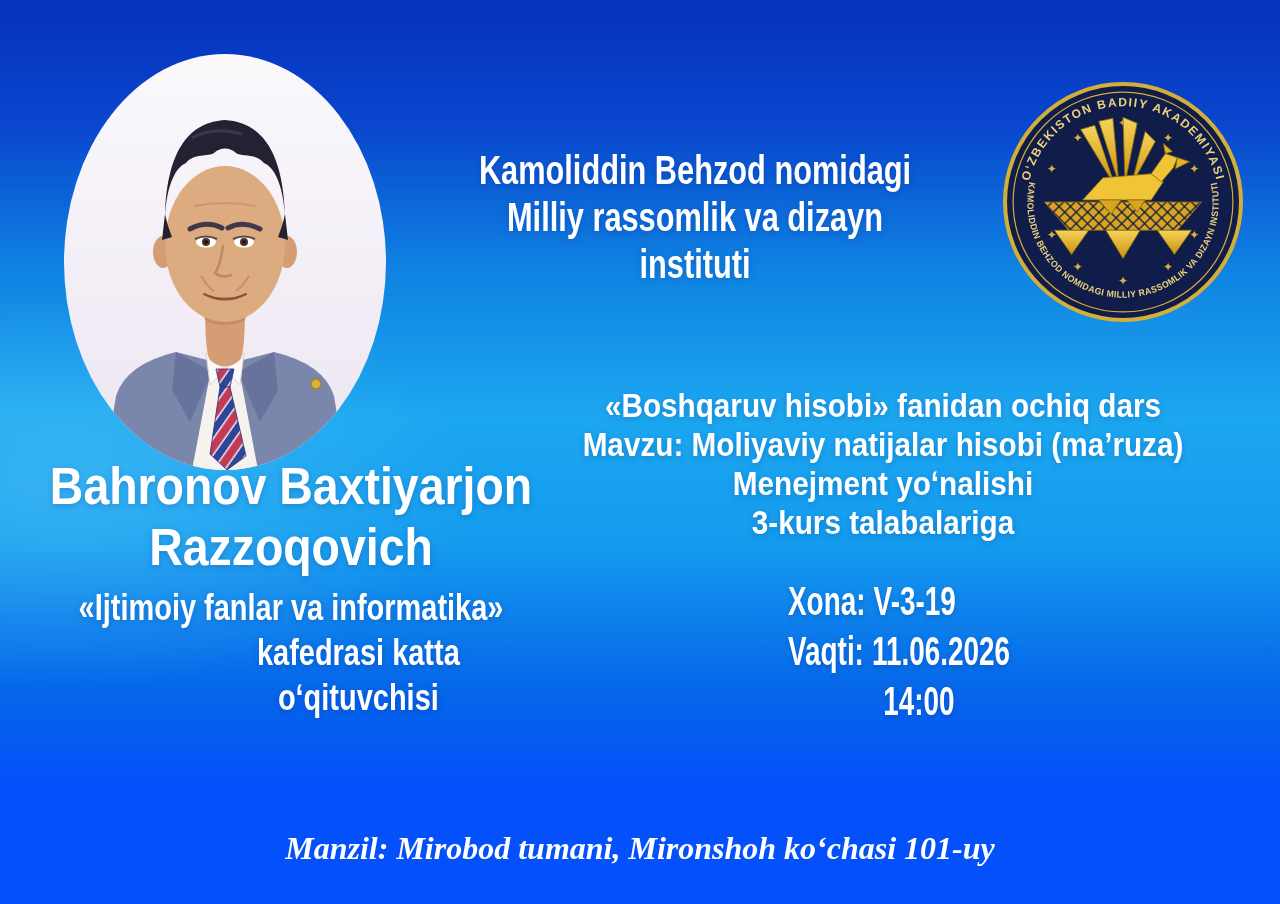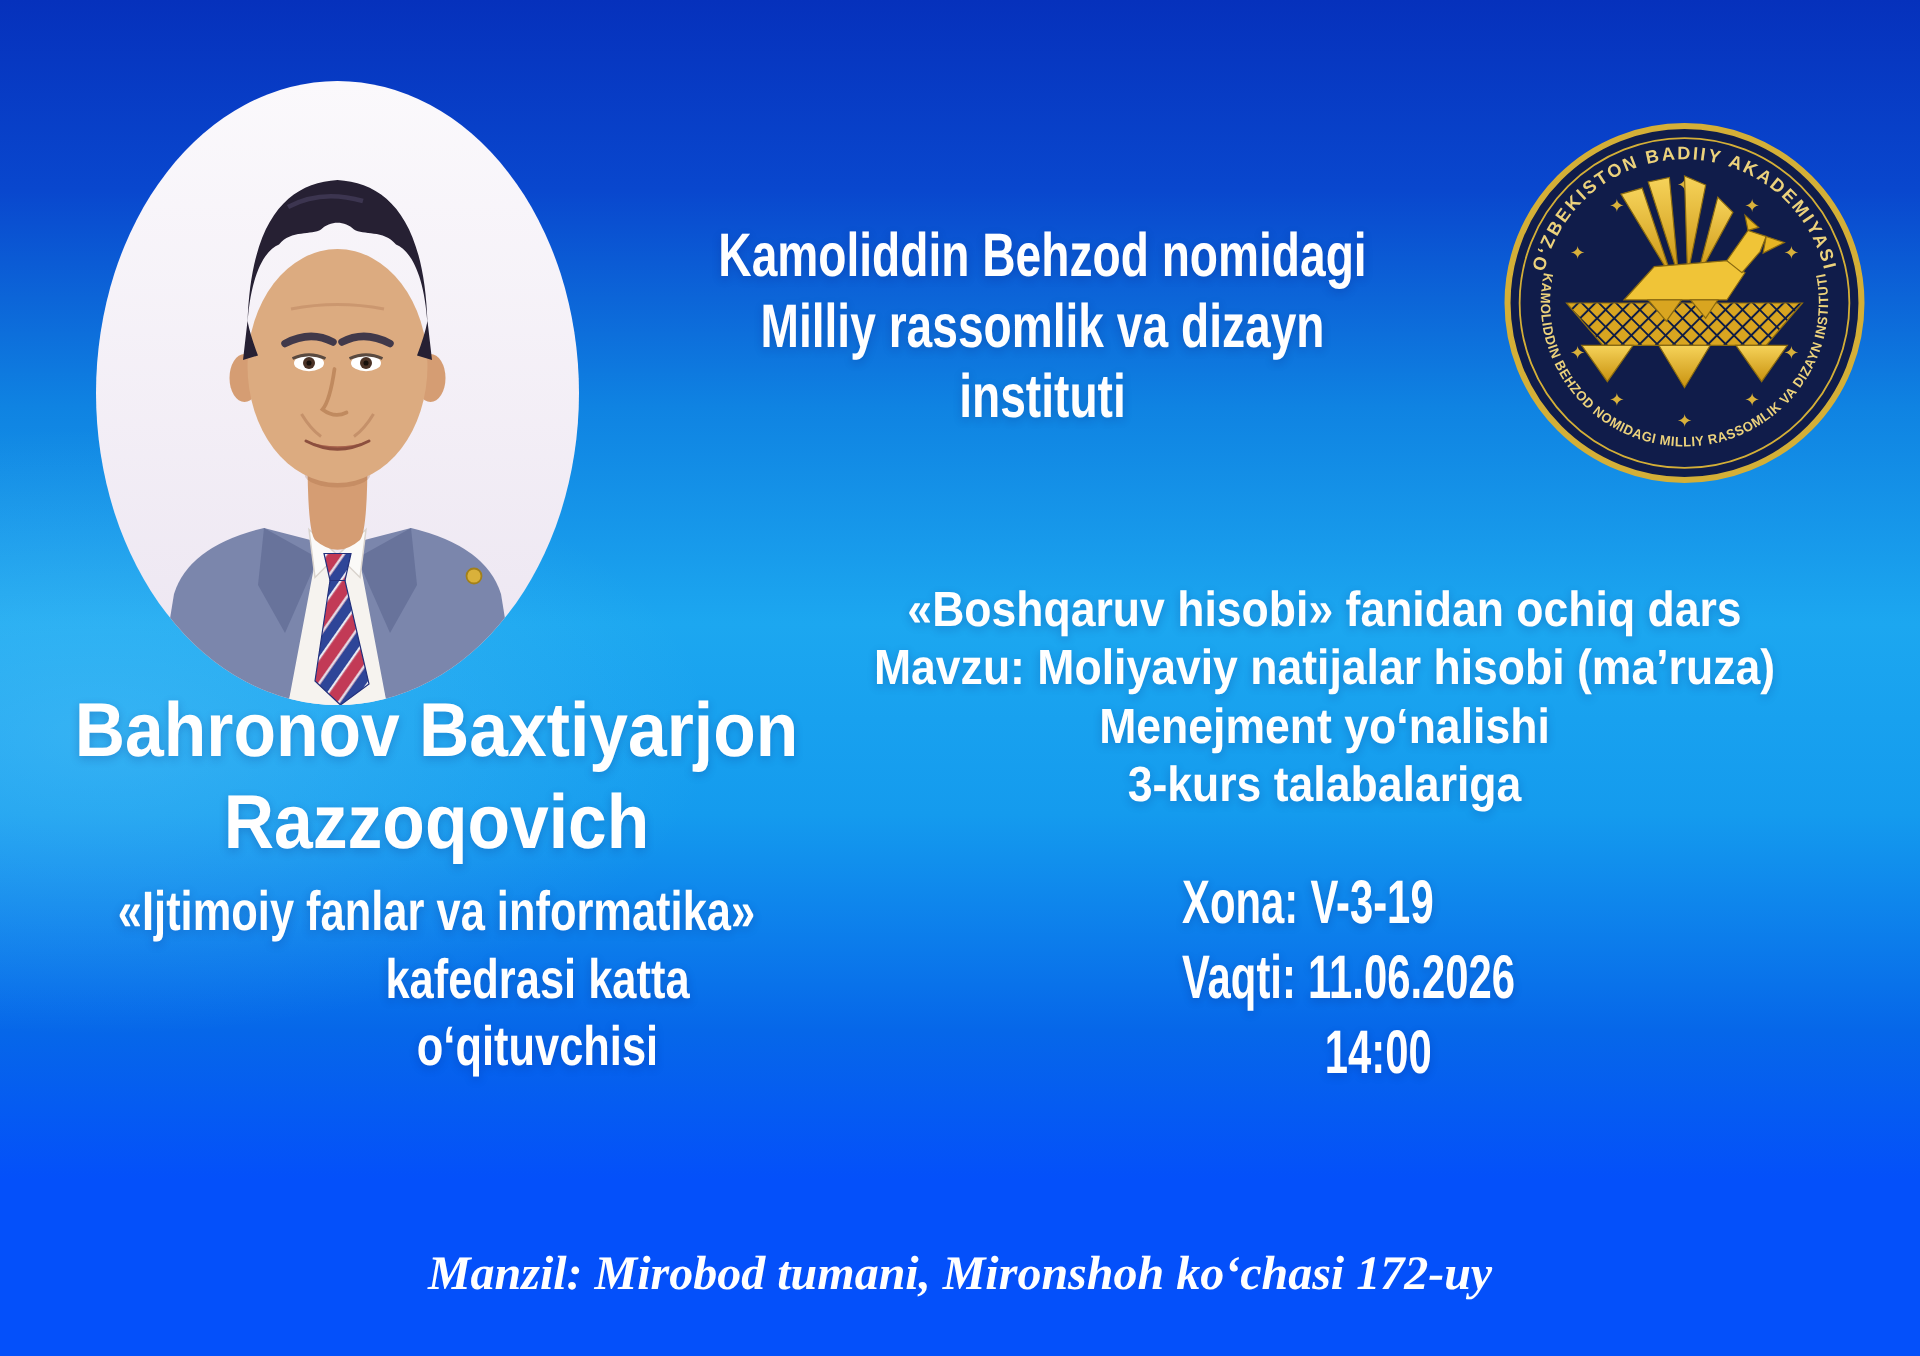--- a/index.html
+++ b/index.html
@@ -188,15 +188,15 @@
       <span>Xona:</span>
       <span>V-3-19</span>
     </div>
     <div class="row">
       <span>Vaqti:</span>
       <span>11.06.2026</span>
     </div>
     <div class="time2">14:00</div>
   </div>
 
-  <div class="address">Manzil: Mirobod tumani, Mironshoh koʻchasi 172-uy</div>
+  <div class="address">Manzil: Mirobod tumani, Mironshoh koʻchasi 101-uy</div>
 
 </div>
 
 </body></html>

